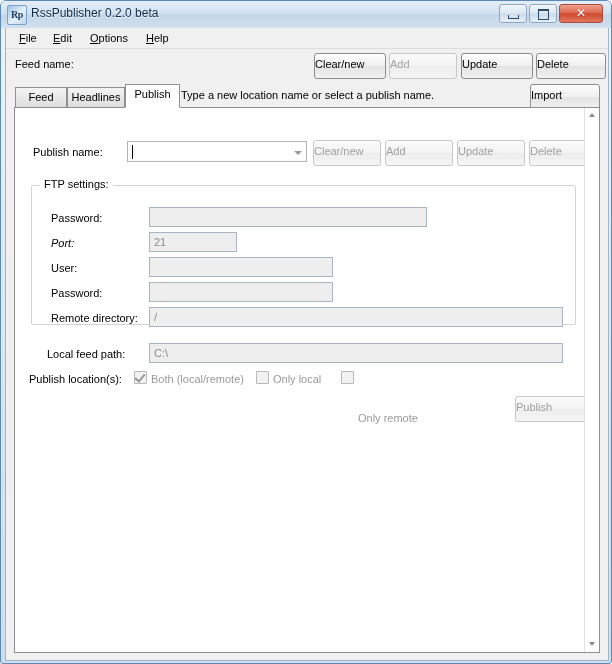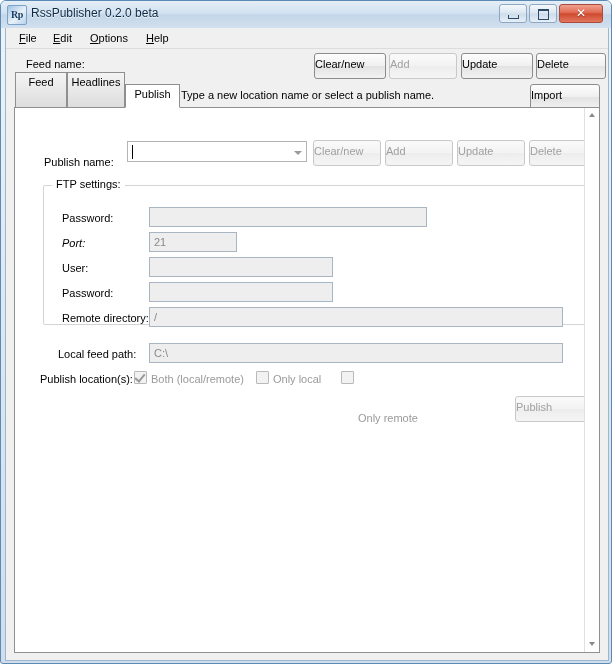--- a/index.html
+++ b/index.html
@@ -76,21 +76,21 @@
     background:#f0f0f0;
     border-bottom:1px solid #dcdcdc;
   }
   .menu-item{
     position:absolute;top:3px;height:15px;padding:0 7px;
     font-size:11px;line-height:15px;color:#000;cursor:default;
   }
   .menu-item u{text-decoration:underline;}
   
   #feedrow{position:absolute;left:0;top:20px;right:0;height:34px;}
-  .lbl{position:absolute;font-size:11px;color:#000;white-space:nowrap;margin-left:11px;}
+  .lbl{position:absolute;font-size:11px;color:#000;white-space:nowrap;}
   .combo{
     position:absolute;box-sizing:border-box;height:21px;
     background:#ffffff;border:1px solid #9a9a9a;
   }
   .combo .cval{
     position:absolute;left:4px;top:3px;right:20px;
     font-size:11px;color:#000;overflow:hidden;white-space:nowrap;
   }
   .combo .carrow{
     position:absolute;right:4px;top:9px;width:0;height:0;
@@ -109,21 +109,21 @@
     font-size:11px;color:#000;text-align:left;line-height:21px;
     cursor:default;
   }
   .btn.dis{
     border:1px solid #c8c8c8;color:#a0a0a0;
     background:linear-gradient(180deg,#fafafa 0%,#f3f3f3 48%,#ededed 52%,#f5f5f5 100%);
   }
   
   #tabstrip{position:absolute;left:0;top:54px;right:0;height:26px;}
   .tab{
-    position:absolute;bottom:0;height:36px;box-sizing:border-box;
+    position:absolute;bottom:0;height:21px;box-sizing:border-box;
     border:1px solid #8f8f8f;border-bottom:none;
     background:linear-gradient(180deg,#f4f4f4 0%,#e6e6e6 60%,#dcdcdc 100%);
     font-size:11px;line-height:19px;text-align:center;color:#000;cursor:default;
   }
   .tab.active{
     height:24px;background:#ffffff;border-bottom:1px solid #ffffff;z-index:3;
   }
   #tabhint{
     position:absolute;left:175px;top:7px;font-size:11px;color:#000;white-space:nowrap;
   }
@@ -159,21 +159,21 @@
     position:absolute;box-sizing:border-box;height:20px;
     background:#eeeeee;border:1px solid #a8b6c4;
     font-size:11px;color:#8a8a8a;
   }
   .tfield .tv{
     position:absolute;left:4px;top:2px;right:3px;
     font-size:11px;overflow:hidden;white-space:nowrap;line-height:15px;
   }
   
   #ftpgroup{
-    position:absolute;left:28px;top:77px;width:545px;height:140px;
+    position:absolute;left:16px;top:77px;width:545px;height:140px;
     box-sizing:border-box;
     border:1px solid #d4d4d4;border-radius:2px;
     background:transparent;
   }
   #ftplegend{
     position:absolute;left:8px;top:-8px;
     background:#ffffff;padding:0 4px;font-size:11px;color:#000;
   }
   
   .cb{
@@ -231,21 +231,21 @@
       <div class="tab" style="left:61px;width:58px;">Headlines</div>
       <div class="tab active" style="left:119px;width:55px;">Publish</div>
       <div id="tabhint">Type a new location name or select a publish name.</div>
       <div class="btn" style="left:524px;top:2px;width:70px;">Import</div>
     </div>
 
     <div id="tabpage">
 
       <div id="pagebody">
 
-        <div class="lbl" style="left:18px;top:48px;text-align:center;">Publish name:</div>
+        <div class="lbl" style="left:18px;top:38px;text-align:center;">Publish name:</div>
 
         <div class="combo disabledcombo" style="left:112px;top:33px;width:180px;">
           <div class="caret"></div>
           <div class="cval"></div>
           <div class="carrow"></div>
         </div>
 
         <div class="btn dis" style="left:298px;top:32px;width:68px;">Clear/new</div>
         <div class="btn dis" style="left:370px;top:32px;width:68px;">Add</div>
         <div class="btn dis" style="left:442px;top:32px;width:68px;">Update</div>

